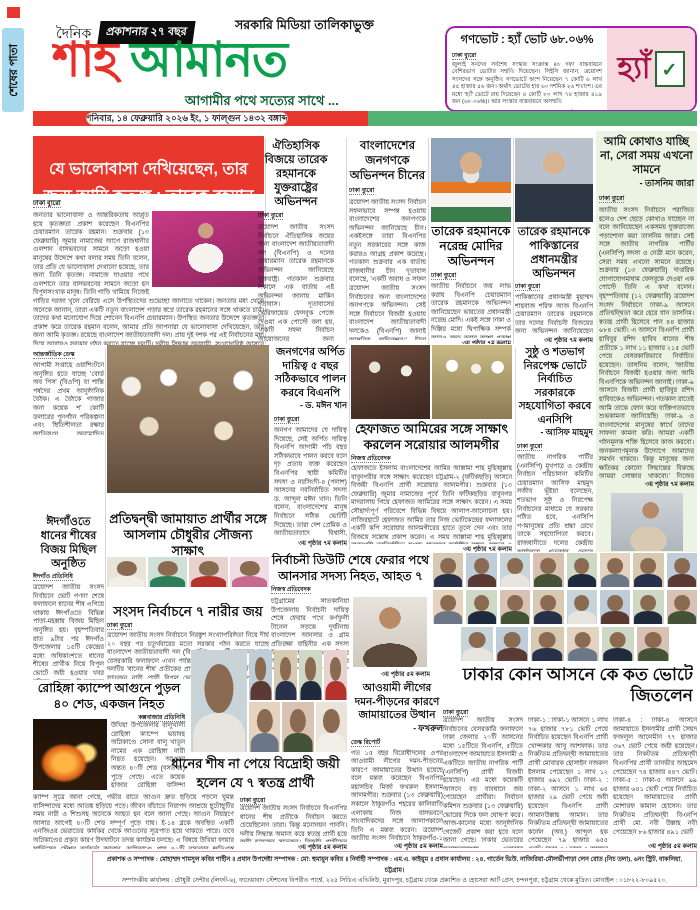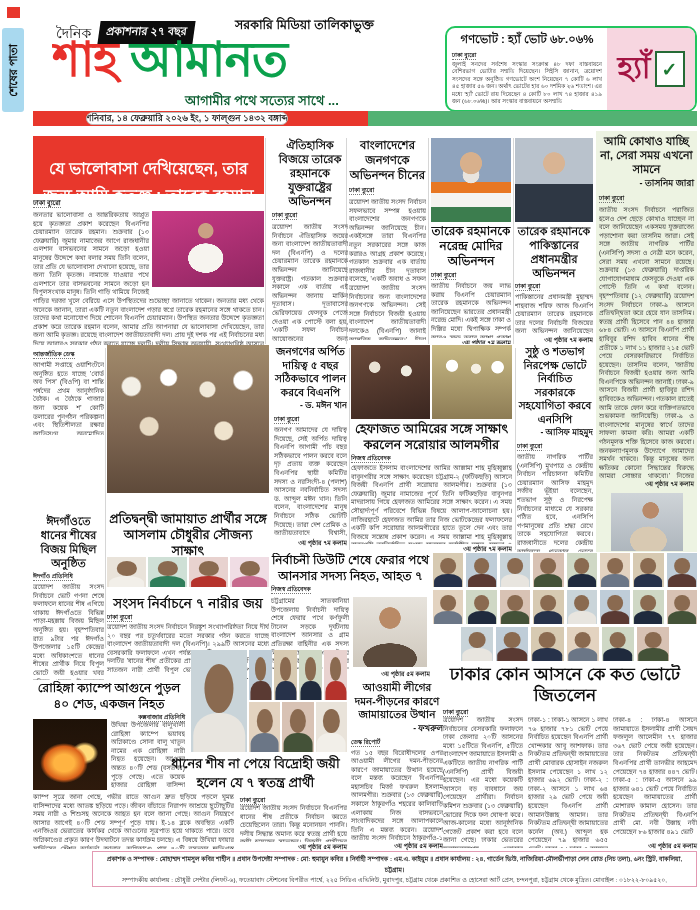--- a/index.html
+++ b/index.html
@@ -54,21 +54,21 @@
   <div class="a" style="left:99px;top:21px;background:#0d0d0d;color:#fff;font-size:11px;font-weight:bold;
        padding:2px 7px;transform:skewX(-8deg);">প্রকাশনার ২৭ বছর</div>
   <div class="a" style="left:235px;top:16px;font-size:12.5px;font-weight:900;color:#0d0d0d;">সরকারি মিডিয়া তালিকাভুক্ত</div>
   <div class="a" style="left:52px;top:30px;width:390px;height:62px;font-weight:900;font-size:48px;line-height:60px;
        letter-spacing:-1px;white-space:nowrap;overflow:hidden;">
     <span style="color:#e8302a;">শাহ</span>
     <span style="color:#0ba14c;">আমানত</span>
   </div>
   <div class="a" style="left:185px;top:91px;font-size:13px;font-weight:bold;color:#0a5c2f;">আগামীর পথে সত্যের সাথে ...</div>
 
-  <div class="a" style="left:445px;top:26px;width:252px;height:86px;border:2px solid #22c55e;border-radius:10px;
+  <div class="a" style="left:445px;top:26px;width:252px;height:86px;border:2px solid #a21caf;border-radius:10px;
        background:#fff;display:flex;overflow:hidden;">
     <div style="flex:1;padding:3px 5px;overflow: hidden;">
       <div style="font-size:11.5px;font-weight:bold;text-align:center;color:#0d0d0d;white-space:nowrap;">গণভোট : হ্যাঁ ভোট ৬৮.০৬%</div>
       <div class="by" style="font-size:5.8px;">
         <span>ঢাকা ব্যুরো</span>
       </div>
       <div class="bd" style="font-size:5.7px;line-height:7.4px;height:48px;margin-top:1px;">জুলাই সনদের সর্বশেষ সংস্কার সংক্রান্ত ৪৮ দফা বাস্তবায়নে বেশিরভাগ ভোটার সম্মতি দিয়েছেন। সিইসি জানান, ত্রয়োদশ সংসদের সঙ্গে অনুষ্ঠিত গণভোটে অংশ নিয়েছেন ৭ কোটি ৬ লাখ ৪৫ হাজার ৫৬ জন। অর্থাৎ ভোটের হার ৬০ দশমিক ২৬ শতাংশ। এর মধ্যে 'হ্যাঁ' ভোটে রায় দিয়েছেন ৪ কোটি ৮০ লাখ ৭৪ হাজার ৪১৯ জন (৬৮.০৬%)। আর সংস্কার বাস্তবায়নে অসম্মতি</div>
       <div class="note" style="font-size:5.7px;">৩য় পৃষ্ঠার ৭ম কলাম</div>
     </div>
     <div style="width:88px;background:#f7d6e0;display:flex;align-items:center;justify-content:center;gap:4px;">
@@ -99,21 +99,21 @@
     </div>
     <div class="bd" style="height:140px;">
       <div class="ph" style="float:right;width:112px;height:76px;margin:0 0 2px 3px;background:
            radial-gradient(circle at 48% 26%,#caa184 0 9%,transparent 10%),
            radial-gradient(ellipse 26% 32% at 48% 62%,#f7f4ef 0 60%,transparent 61%),
            linear-gradient(160deg,#c93a85 0%,#8e2560 100%);"></div>
       <span>জনতার ভালোবাসা ও আন্তরিকতায় আপ্লুত হয়ে কৃতজ্ঞতা প্রকাশ করেছেন বিএনপির চেয়ারম্যান তারেক রহমান। শুক্রবার (১৩ ফেব্রুয়ারি) জুমার নামাজের আগে রাজধানীর গুলশান বাসভবনের সামনে জড়ো হওয়া মানুষের উদ্দেশে কথা বলার সময় তিনি বলেন, তার প্রতি যে ভালোবাসা দেখানো হয়েছে, তার জন্য তিনি কৃতজ্ঞ। নামাজে যাওয়ার পথে গুলশানে তার বাসভবনের সামনে জড়ো হন বিপুলসংখ্যক মানুষ। তিনি গাড়ি থামিয়ে নিজেই গাড়ির দরজা খুলে বেরিয়ে এসে উপস্থিতদের শুভেচ্ছা জানাতে থাকেন। জনতার মধ্য থেকে অনেকে জানান, তারা একটি নতুন বাংলাদেশ গড়ার স্বপ্নে তারেক রহমানের সঙ্গে থাকতে চান। তাদের কথা মনোযোগ দিয়ে শোনেন বিএনপি চেয়ারম্যান। উপস্থিত জনতার উদ্দেশে কৃতজ্ঞতা প্রকাশ করে তারেক রহমান বলেন, আমার প্রতি আপনারা যে ভালোবাসা দেখিয়েছেন, তার জন্য আমি কৃতজ্ঞ। রয়েছে বাংলাদেশ জাতীয়তাবাদী দল। প্রায় দুই দশক পর এই নির্বাচনের মধ্য দিয়ে আবারও সরকার গঠন করতে যাচ্ছে দলটি। দলীয় সিদ্ধান্ত অনুযায়ী, সংখ্যাগরিষ্ঠ আসনে বিজয়ের ফলে বিএনপির চেয়ারম্যান তারেক রহমানই দেশের পরবর্তী প্রধানমন্ত্রী হচ্ছেন। তিনি ঢাকা-১৭ ও বগুড়া-৬ আসন থেকে নির্বাচনে অংশ নিয়ে উভয় আসনেই বিজয় অর্জন করেছেন।</span>
     </div>
   </div>
 
-  <div class="a" style="left:272px;top:138px;width:76px;height:206px;overflow:hidden;">
+  <div class="a" style="left:258px;top:138px;width:76px;height:206px;overflow:hidden;">
     <div class="hl" style="font-size:11px;line-height:14px;">ঐতিহাসিক বিজয়ে তারেক রহমানকে যুক্তরাষ্ট্রের অভিনন্দন</div>
     <div class="by" style="font-size:6px;margin:2px 0;">
       <span>ঢাকা ব্যুরো</span>
     </div>
     <div class="bd" style="height:118px;">ত্রয়োদশ জাতীয় সংসদ নির্বাচনে ঐতিহাসিক জয়ের জন্য বাংলাদেশ জাতীয়তাবাদী দল (বিএনপি) ও দলের চেয়ারম্যান তারেক রহমানকে অভিনন্দন জানিয়েছে যুক্তরাষ্ট্র। গতকাল শুক্রবার সকালে এক বার্তায় এই অভিনন্দন জানায় মার্কিন দূতাবাস। দূতাবাসের ভেরিফায়েড ফেসবুক পেজে দেওয়া এক পোস্টে বলা হয়, 'একটি সফল নির্বাচন আয়োজনের জন্য বাংলাদেশের জনগণকে অভিনন্দন। বিএনপি ও তারেক রহমানকে তাদের ঐতিহাসিক বিজয়ের জন্য শুভেচ্ছা। আমাদের দুই দেশের সমৃদ্ধি ও নিরাপত্তার অভিন্ন লক্ষ্য অর্জনে যুক্তরাষ্ট্র আপনাদের সঙ্গে কাজ করতে আগ্রহী।'</div>
   </div>
 
   <div class="a" style="left:349px;top:138px;width:77px;height:206px;overflow:hidden;">
     <div class="hl" style="font-size:11.5px;line-height:15px;">বাংলাদেশের জনগণকে অভিনন্দন চীনের</div>
     <div class="by" style="font-size:6px;margin:2px 0;">
@@ -228,21 +228,21 @@
 
   </div>
 
   <div class="a" style="left:107px;top:557px;width:162px;height:122px;overflow:hidden;">
     <div style="display:flex;gap:2px;">
       <i class="face w1" style="width:39px;height:30px;"></i>
       <i class="face w2" style="width:39px;height:30px;"></i>
       <i class="face w3" style="width:39px;height:30px;"></i>
       <i class="face w4" style="width:39px;height:30px;"></i>
     </div>
-    <div class="hl" style="font-size:13.5px;line-height:17px;white-space:nowrap;margin-top:8px;">সংসদ নির্বাচনে ৭ নারীর জয়</div>
+    <div class="hl" style="font-size:13.5px;line-height:17px;white-space:nowrap;margin-top:16px;">সংসদ নির্বাচনে ৭ নারীর জয়</div>
     <div class="by" style="font-size:6px;">
       <span>ঢাকা ব্যুরো</span>
     </div>
     <div class="bd" style="height:52px;">ত্রয়োদশ জাতীয় সংসদ নির্বাচনে নিরঙ্কুশ সংখ্যাগরিষ্ঠতা নিয়ে দীর্ঘ ২০ বছর পর চতুর্থবারের মতো সরকার গঠন করতে যাচ্ছে বাংলাদেশ জাতীয়তাবাদী দল (বিএনপি)। ২৯৯টি আসনের মধ্যে বেসরকারি ফলাফলে এখন পর্যন্ত ১৮১টি আসনে জয় পেয়েছে দলটির 'ধানের শীষ' প্রতীকের প্রার্থীরা। এর মধ্যে বিএনপি থেকে সাতজন নারী প্রার্থী বিপুল ভোটে নির্বাচিত হতে পেরেছেন। এবারের একটি আসনে স্বতন্ত্র প্রার্থী হিসেবে নির্বাচিত হয়েছেন বিএনপি থেকে বহিষ্কৃত ব্যারিস্টার রুমিন ফারহানা। বিজয়ী নারী প্রার্থীরা হলেন- মানিকগঞ্জ-৩ আসনে আফরোজা খান রিতা, ঝালকাঠি-২ আসনে ইসরাত সুলতানা</div>
     <div class="note">৩য় পৃষ্ঠার ৭ম কলাম</div>
   </div>
 
   <div class="a" style="left:271px;top:553px;width:159px;height:126px;overflow:hidden;">
     <div class="hl" style="font-size:12px;line-height:15.5px;">নির্বাচনী ডিউটি শেষে ফেরার পথে আনসার সদস্য নিহত, আহত ৭</div>
     <div class="by" style="font-size:6px;">
@@ -325,21 +325,21 @@
     </div>
     <div style="display:flex;gap:3px;height:34px;padding:0 28px;">
       <i class="face c5" style="flex:1;"></i>
       <i class="face c2" style="flex:1;"></i>
       <i class="face c1" style="flex:1;"></i>
       <i class="face c4" style="flex:1;"></i>
       <i class="face c3" style="flex:1;"></i>
       <i class="face c6" style="flex:1;"></i>
     </div>
   </div>
-  <div class="a hl" style="left:437px;top:664px;width:256px;height:42px;font-size:17px;line-height:21px;">ঢাকার কোন আসনে কে কত ভোটে জিতলেন</div>
+  <div class="a hl" style="left:437px;top:664px;width:256px;height:42px;font-size:17px;line-height:21px;text-align:right;">ঢাকার কোন আসনে কে কত ভোটে জিতলেন</div>
   <div class="a by" style="left:443px;top:707px;font-size:6px;">
     <span>ঢাকা ব্যুরো</span>
   </div>
   <div class="a bd" style="left:443px;top:716px;width:80px;height:132px;">ত্রয়োদশ জাতীয় সংসদ নির্বাচনের বেসরকারি ফলাফলে ঢাকা জেলার ২০টি আসনের মধ্যে ১৫টিতে বিএনপি, ৫টিতে বাংলাদেশ জামায়াতে ইসলামী ও একটিতে জাতীয় নাগরিক পার্টি (এনসিপি) প্রার্থী বিজয়ী হয়েছেন। এর মধ্যে কয়েকটি আসনে বড় ব্যবধানে জয় পেয়েছেন প্রার্থীরা। নির্বাচন কমিশন শুক্রবার (১৩ ফেব্রুয়ারি) ভোরের দিকে ফল ঘোষণা করে। আজ-কালের মধ্যে আনুষ্ঠানিক গেজেট প্রকাশ করা হবে বলে জানা গেছে। ঢাকার ভেতরের ফলাফলসম্পন্ন এলাকার ঢাকা-৪, ১০, ১১, ১৩, ১৪, ১৭ আসনগুলোতে নতুনদের প্রতিনিধিত্ব হয়েছে। অন্যদিকে রাজধানীর উপকণ্ঠের আসন ঢাকা-১৯, ২০-এ ব্যবধান বড় হয়েছে। রাজধানীতে সাংগঠনিক ও ভোটব্যাংকের দিক থেকে স্পষ্টভাবে বিএনপি এগিয়ে থাকলেও জামায়াতে ইসলামী অনেক বেশি সাফল্য দেখিয়েছে। বিশেষ করে ঢাকা-৪, ৫, ১২, ১৪, ১৫ ও ১৬ আসনে জয় তুলে নিয়েছে দলটি। ঢাকার কোন আসনে কে কত ভোটে জিতলেন-</div>
   <div class="a bd" style="left:528px;top:716px;width:80px;height:132px;">ঢাকা-১ : ঢাকা-১ আসনে ১ লাখ ৭৬ হাজার ৭৮১ ভোট পেয়ে নির্বাচিত হয়েছেন বিএনপি প্রার্থী খোন্দকার আবু আশফাক। তার নিকটতম প্রতিদ্বন্দ্বী জামায়াতের প্রার্থী মোবারক হোসাইন নজরুল ইসলাম পেয়েছেন ১ লাখ ১২ হাজার ৬৯২ ভোট। ঢাকা-২ : ঢাকা-২ আসনে ১ লাখ ৬৪ হাজার ২৯ ভোট পেয়ে জয়ী হয়েছেন বিএনপি প্রার্থী আমানউল্লাহ আমান। তার নিকটতম প্রতিদ্বন্দ্বী জামায়াতের কর্নেল (অব.) আব্দুল হক পেয়েছেন ৭৯ হাজার ৬৫৫ ভোট। ঢাকা-৩ : ঢাকা-৩ আসনে ৯৮ হাজার ৭৬৪ ভোট পেয়ে নির্বাচিত হয়েছেন বিএনপির প্রার্থী গয়েশ্বর চন্দ্র রায়। তার নিকটতম প্রতিদ্বন্দ্বী জামায়াতের প্রার্থী শহীদুল ইসলাম পেয়েছেন ৭২ হাজার ২৩২ ভোট।</div>
   <div class="a bd" style="left:613px;top:716px;width:84px;height:124px;">ঢাকা-৪ : ঢাকা-৪ আসনে জামায়াতে ইসলামীর প্রার্থী সৈয়দ ফজলুল আলেমীন ৭৭ হাজার ৩৬৭ ভোট পেয়ে জয়ী হয়েছেন। তার নিকটতম প্রতিদ্বন্দ্বী বিএনপির প্রার্থী তানভীর আহমেদ পেয়েছেন ৭৪ হাজার ৪৪৭ ভোট। ঢাকা-৫ : ঢাকা-৫ আসনে ৯৯ হাজার ৬৪১ ভোট পেয়ে নির্বাচিত হয়েছেন জামায়াতের প্রার্থী মোশারফ কামাল হোসেন। তার নিকটতম প্রতিদ্বন্দ্বী বিএনপি প্রার্থী মো. নবী উল্লাহ নবী পেয়েছেন ৮৬ হাজার ৪৯১ ভোট</div>
   <div class="a note" style="left:613px;top:841px;width:84px;">৩য় পৃষ্ঠার ৫ম কলাম</div>
 
   <div class="a" style="left:92px;top:851px;width:605px;height:36px;border:1px solid #e39ab3;padding:2px 6px;
        text-align:center;overflow:hidden;">

